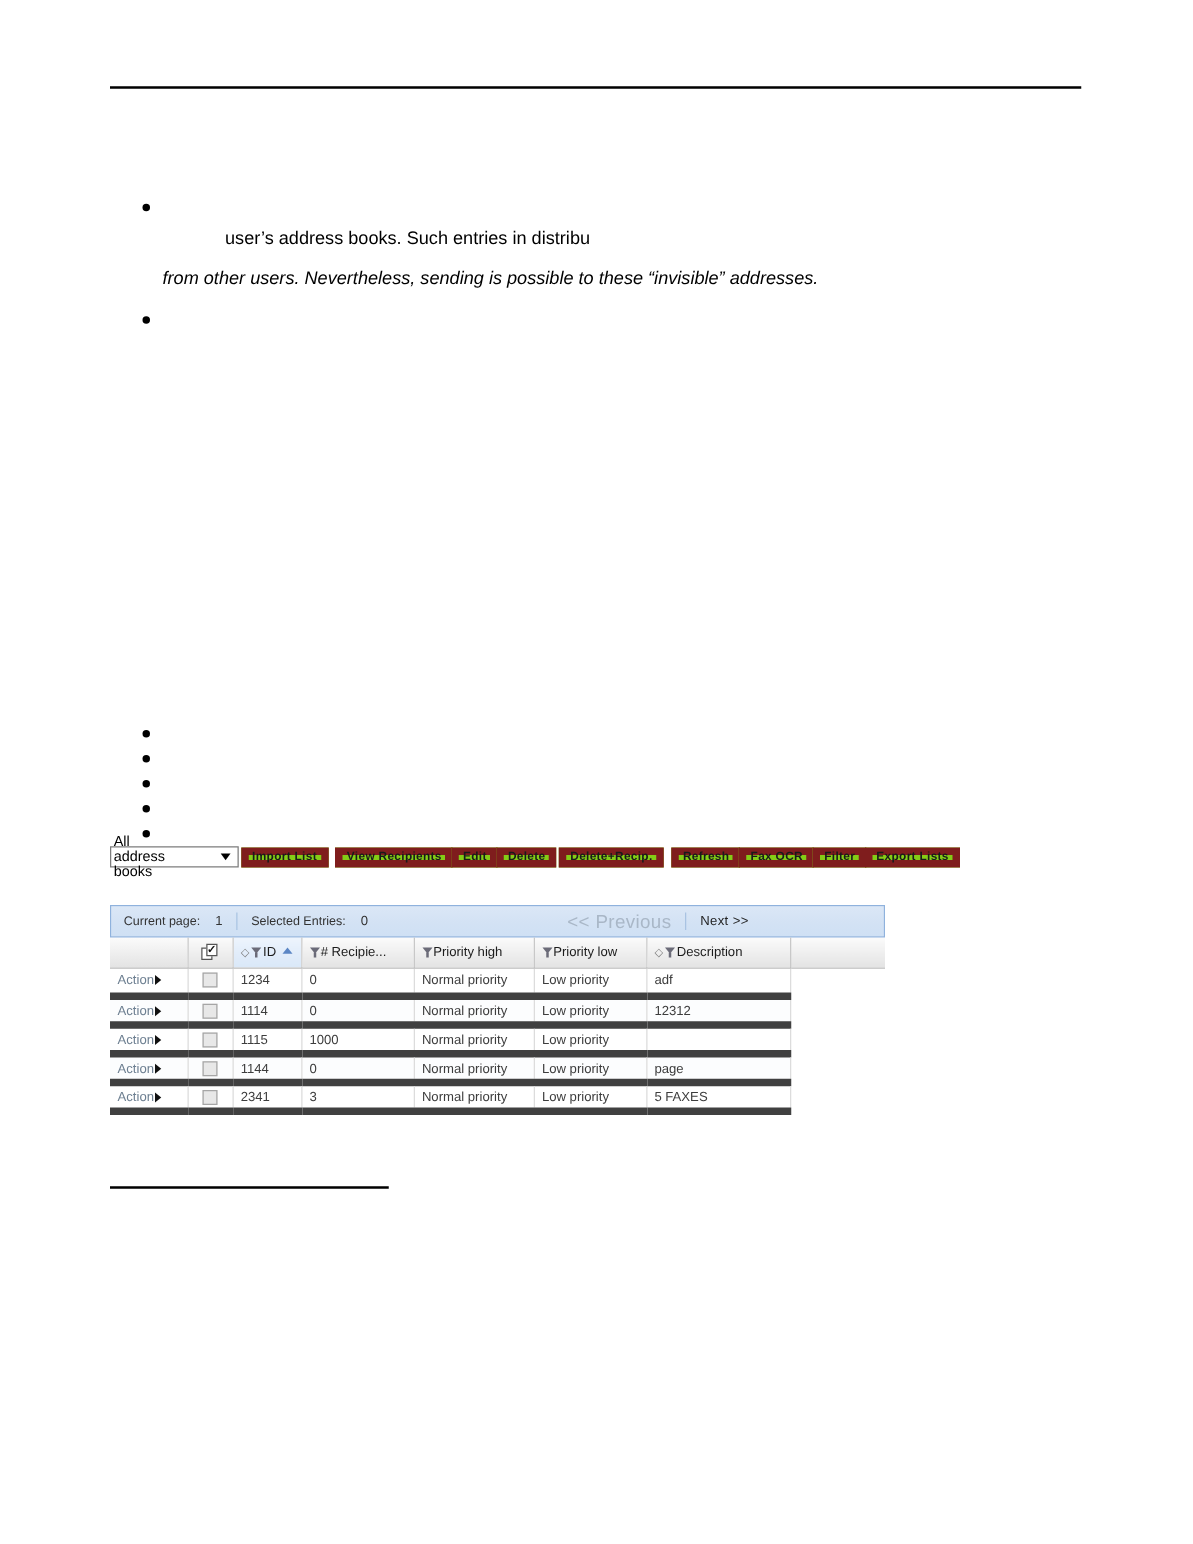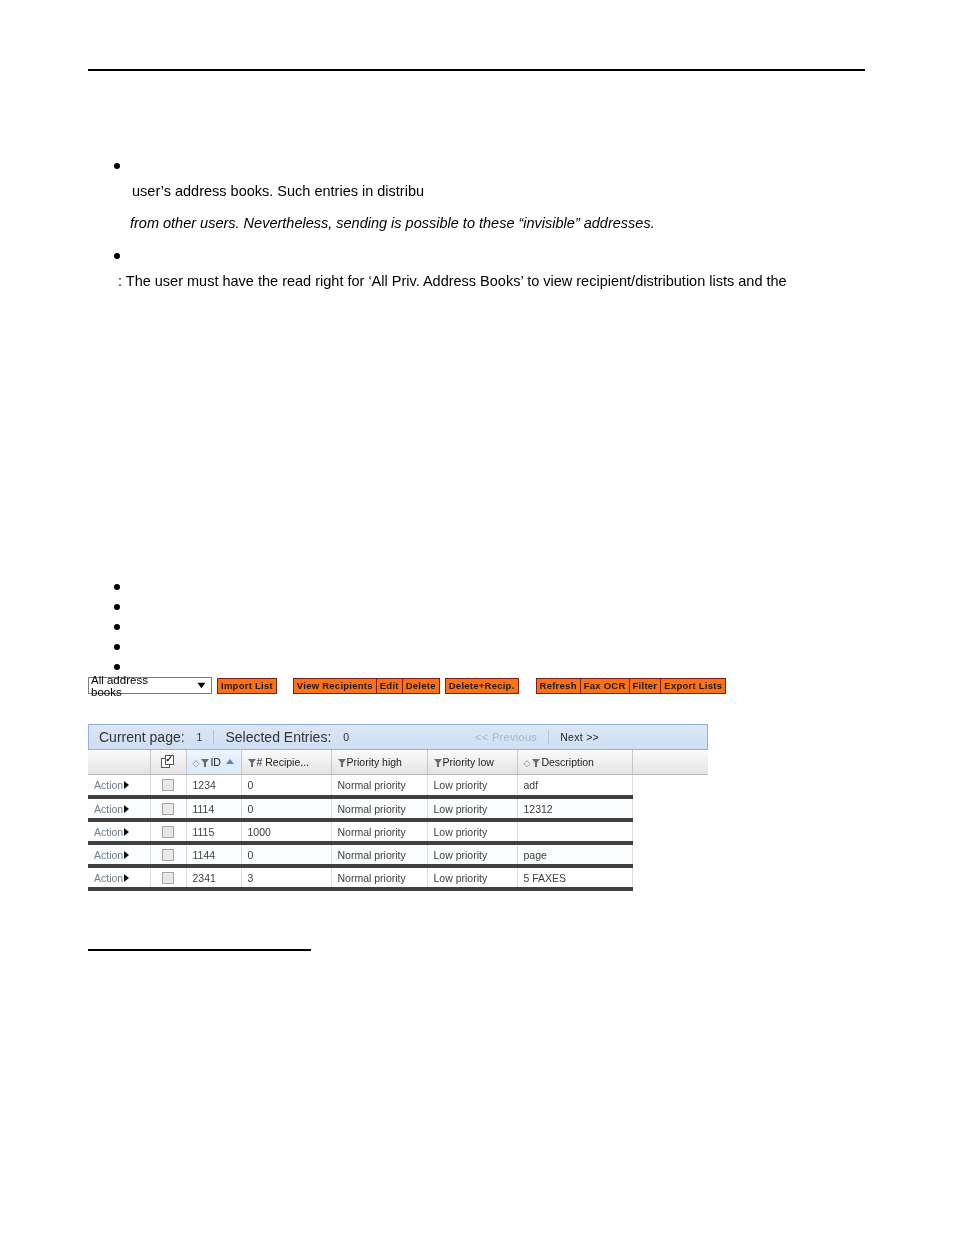--- a/index.html
+++ b/index.html
@@ -43,21 +43,21 @@
   .bullet-dot {
     position: absolute;
     left: 26px;
     top: 8px;
     width: 6px;
     height: 6px;
     border-radius: 50%;
     background: #000000;
   }
 
-  .para-indent-1 { margin: 0 0 0 44px; }
+  .para-indent-1 { margin: 0 0 0 92px; }
   .para-indent-2 { margin: 12px 0 0 42px; font-style: italic; }
   .para-indent-3 { margin: 0 0 0 30px; }
   .para-flush    { margin: 0; }
 
   
   .bullet-stack {
     position: absolute;
     left: 88px;
     top: 578px;
     width: 260px;
@@ -105,22 +105,22 @@
   }
   .ab-select .chev {
     font-size: 9px;
     line-height: 1;
     transform: scaleX(1.5);
     margin-right: 3px;
   }
 
   .btn {
     height: 16px;
-    border: 1px solid #7f1d1d;
-    background: #f97316;
+    border: 6px solid #7f1d1d;
+    background: #84cc16;
     font-family: "Liberation Sans", sans-serif;
     font-size: 9.5px;
     font-weight: bold;
     color: #1a1a1a;
     letter-spacing: 0.25px;
     padding: 0 3px;
     display: inline-flex;
     align-items: center;
     justify-content: center;
     box-sizing: border-box;
@@ -144,31 +144,31 @@
     height: 26px;
     box-sizing: border-box;
     border: 1px solid #8fb2dd;
     background: linear-gradient(to bottom, #dbe7f6 0%, #d3e2f4 55%, #cfe0f4 100%);
     display: flex;
     align-items: center;
     font-size: 10.5px;
     color: #2b2b2b;
     padding-left: 10px;
   }
-  .pager-label { font-size: 14px; color: #333; }
+  .pager-label { font-size: 10px; color: #333; }
   .pager-val { margin-left: 12px; font-size: 10.5px; color: #333; }
   .pager-sep {
     width: 1px;
     height: 14px;
     background: #a9c3e2;
     margin: 0 11px;
   }
   .pager-spacer { flex: 1; }
   .pg-prev {
-    font-size: 11px;
+    font-size: 15px;
     color: #a9b7c7;
     letter-spacing: 0.3px;
   }
   .pg-next {
     font-size: 10.5px;
     color: #1f1f1f;
     letter-spacing: 0.3px;
     margin-right: 108px;
   }
 
@@ -194,21 +194,21 @@
   table.grid th.sorted {
     background: linear-gradient(to bottom, #eef5fd 0%, #e2edfa 50%, #dae8f8 100%);
   }
   table.grid th.blank { border-right: 1px solid #c8c8c8; }
   table.grid th.tail { border-right: none; }
 
   table.grid td {
     height: 23px;
     box-sizing: border-box;
     border-right: 1px solid #dcdcdc;
-    border-bottom: 4px solid #404040;
+    border-bottom: 6px solid #404040;
     padding: 0 6px;
     color: #3d3d3d;
     white-space: nowrap;
     overflow: hidden;
     background: #ffffff;
   }
   table.grid tr.alt td { background: #fcfdfe; }
 
   .cell-action {
     color: #6d7f91;
@@ -317,21 +317,20 @@
 
 <div class="doc-text">
   <div class="bullet-row">
     <span class="bullet-dot"></span>
   </div>
   <p class="para-indent-1">user’s address books. Such entries in distribu</p>
   <p class="para-indent-2">from other users. Nevertheless, sending is possible to these “invisible” addresses.</p>
   <div class="bullet-row" style="margin-top:12px">
     <span class="bullet-dot"></span>
   </div>
-  <p class="para-indent-3">: The user must have the read right for ‘All Priv. Address Books’ to view recipient/distribution lists and the</p>
 </div>
 
 <div class="bullet-stack">
   <div class="bullet-row">
       <span class="bullet-dot"></span>
     </div>
   <div class="bullet-row">
       <span class="bullet-dot"></span>
     </div>
   <div class="bullet-row">

